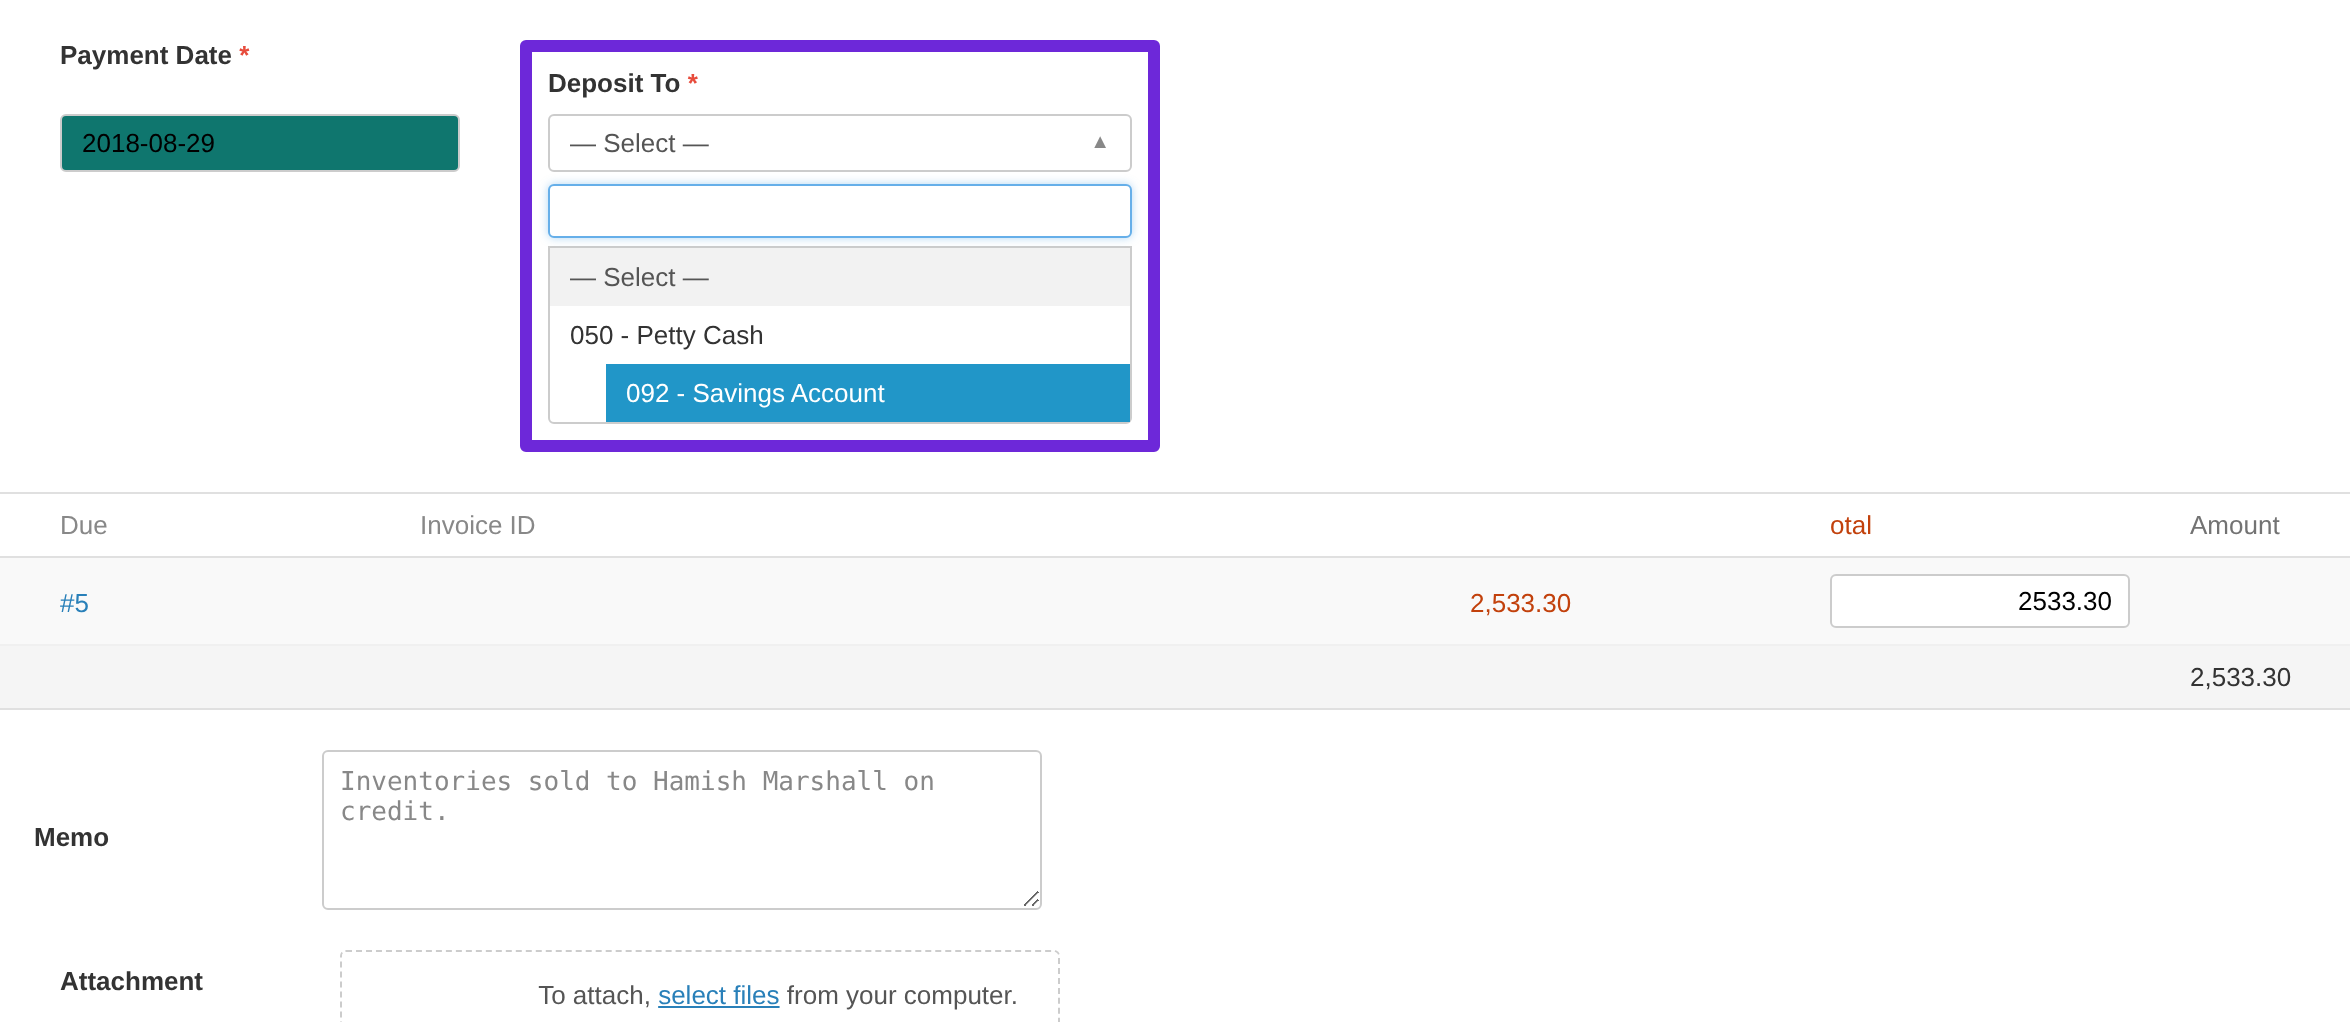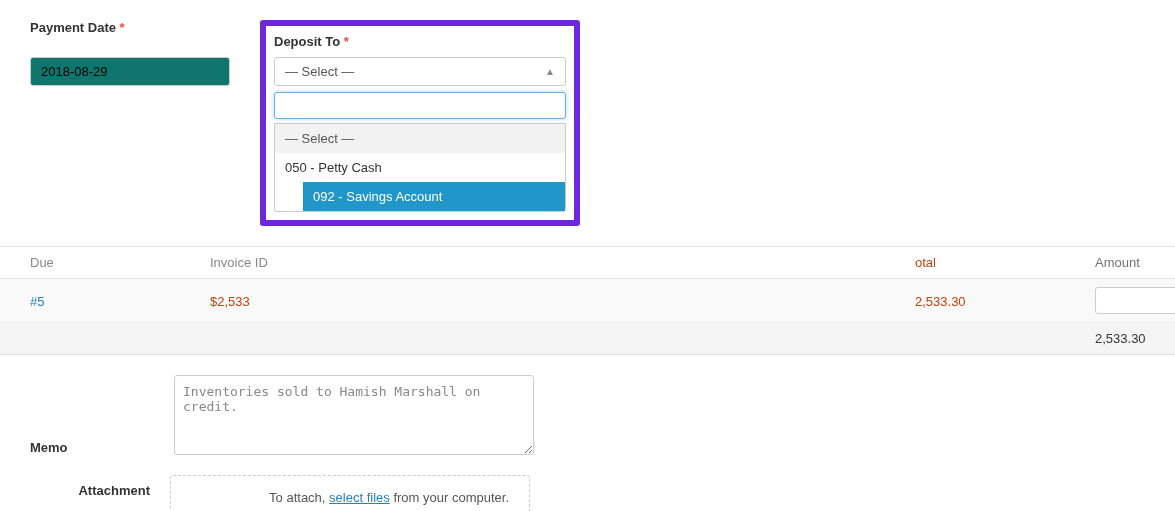--- a/index.html
+++ b/index.html
@@ -158,24 +158,24 @@
       background: #f5f5f5;
     }
     .total-row .total-amount {
       text-align: right;
       font-size: 13px;
       padding-right: 8px;
       color: #333;
     }
     
     .memo-section {
-      padding: 20px 30px;
+      padding: 20px 17px;
       display: flex;
       gap: 24px;
-      align-items: flex-end;
+      align-items: center;
     }
     .memo-label {
       font-weight: bold;
       font-size: 13px;
       width: 120px;
       padding-top: 6px;
     }
     .memo-textarea {
       border: 1px solid #ccc;
       border-radius: 3px;
@@ -192,21 +192,20 @@
       padding: 0 30px 20px 30px;
       display: flex;
       gap: 20px;
       align-items: flex-start;
     }
     .attachment-label {
       font-weight: bold;
       font-size: 13px;
       width: 120px;
       padding-top: 8px;
-      text-align: right;
     }
     .attachment-box {
       border: 1px dashed #ccc;
       border-radius: 3px;
       padding: 14px 20px;
       width: 360px;
       font-size: 13px;
       color: #555;
       text-align: right;
     }
@@ -275,23 +274,20 @@
       <div>Invoice ID</div>
       <div></div>
       <div class="partial-visible">otal</div>
       <div class="col-amount">Amount</div>
     </div>
 
     <div class="table-row-data">
       <div>
         <a class="invoice-link" href="#">#5</a>
       </div>
-      <div>
-        <span class="partial-visible">$2,533</span>
-      </div>
       <div></div>
       <div>
         <span class="partial-visible">2,533.30</span>
       </div>
       <div style="display:flex; align-items:center; gap:8px;">
         <input type="text" class="amount-input" value="2533.30" style="">
 
       </div>
     </div>
 

